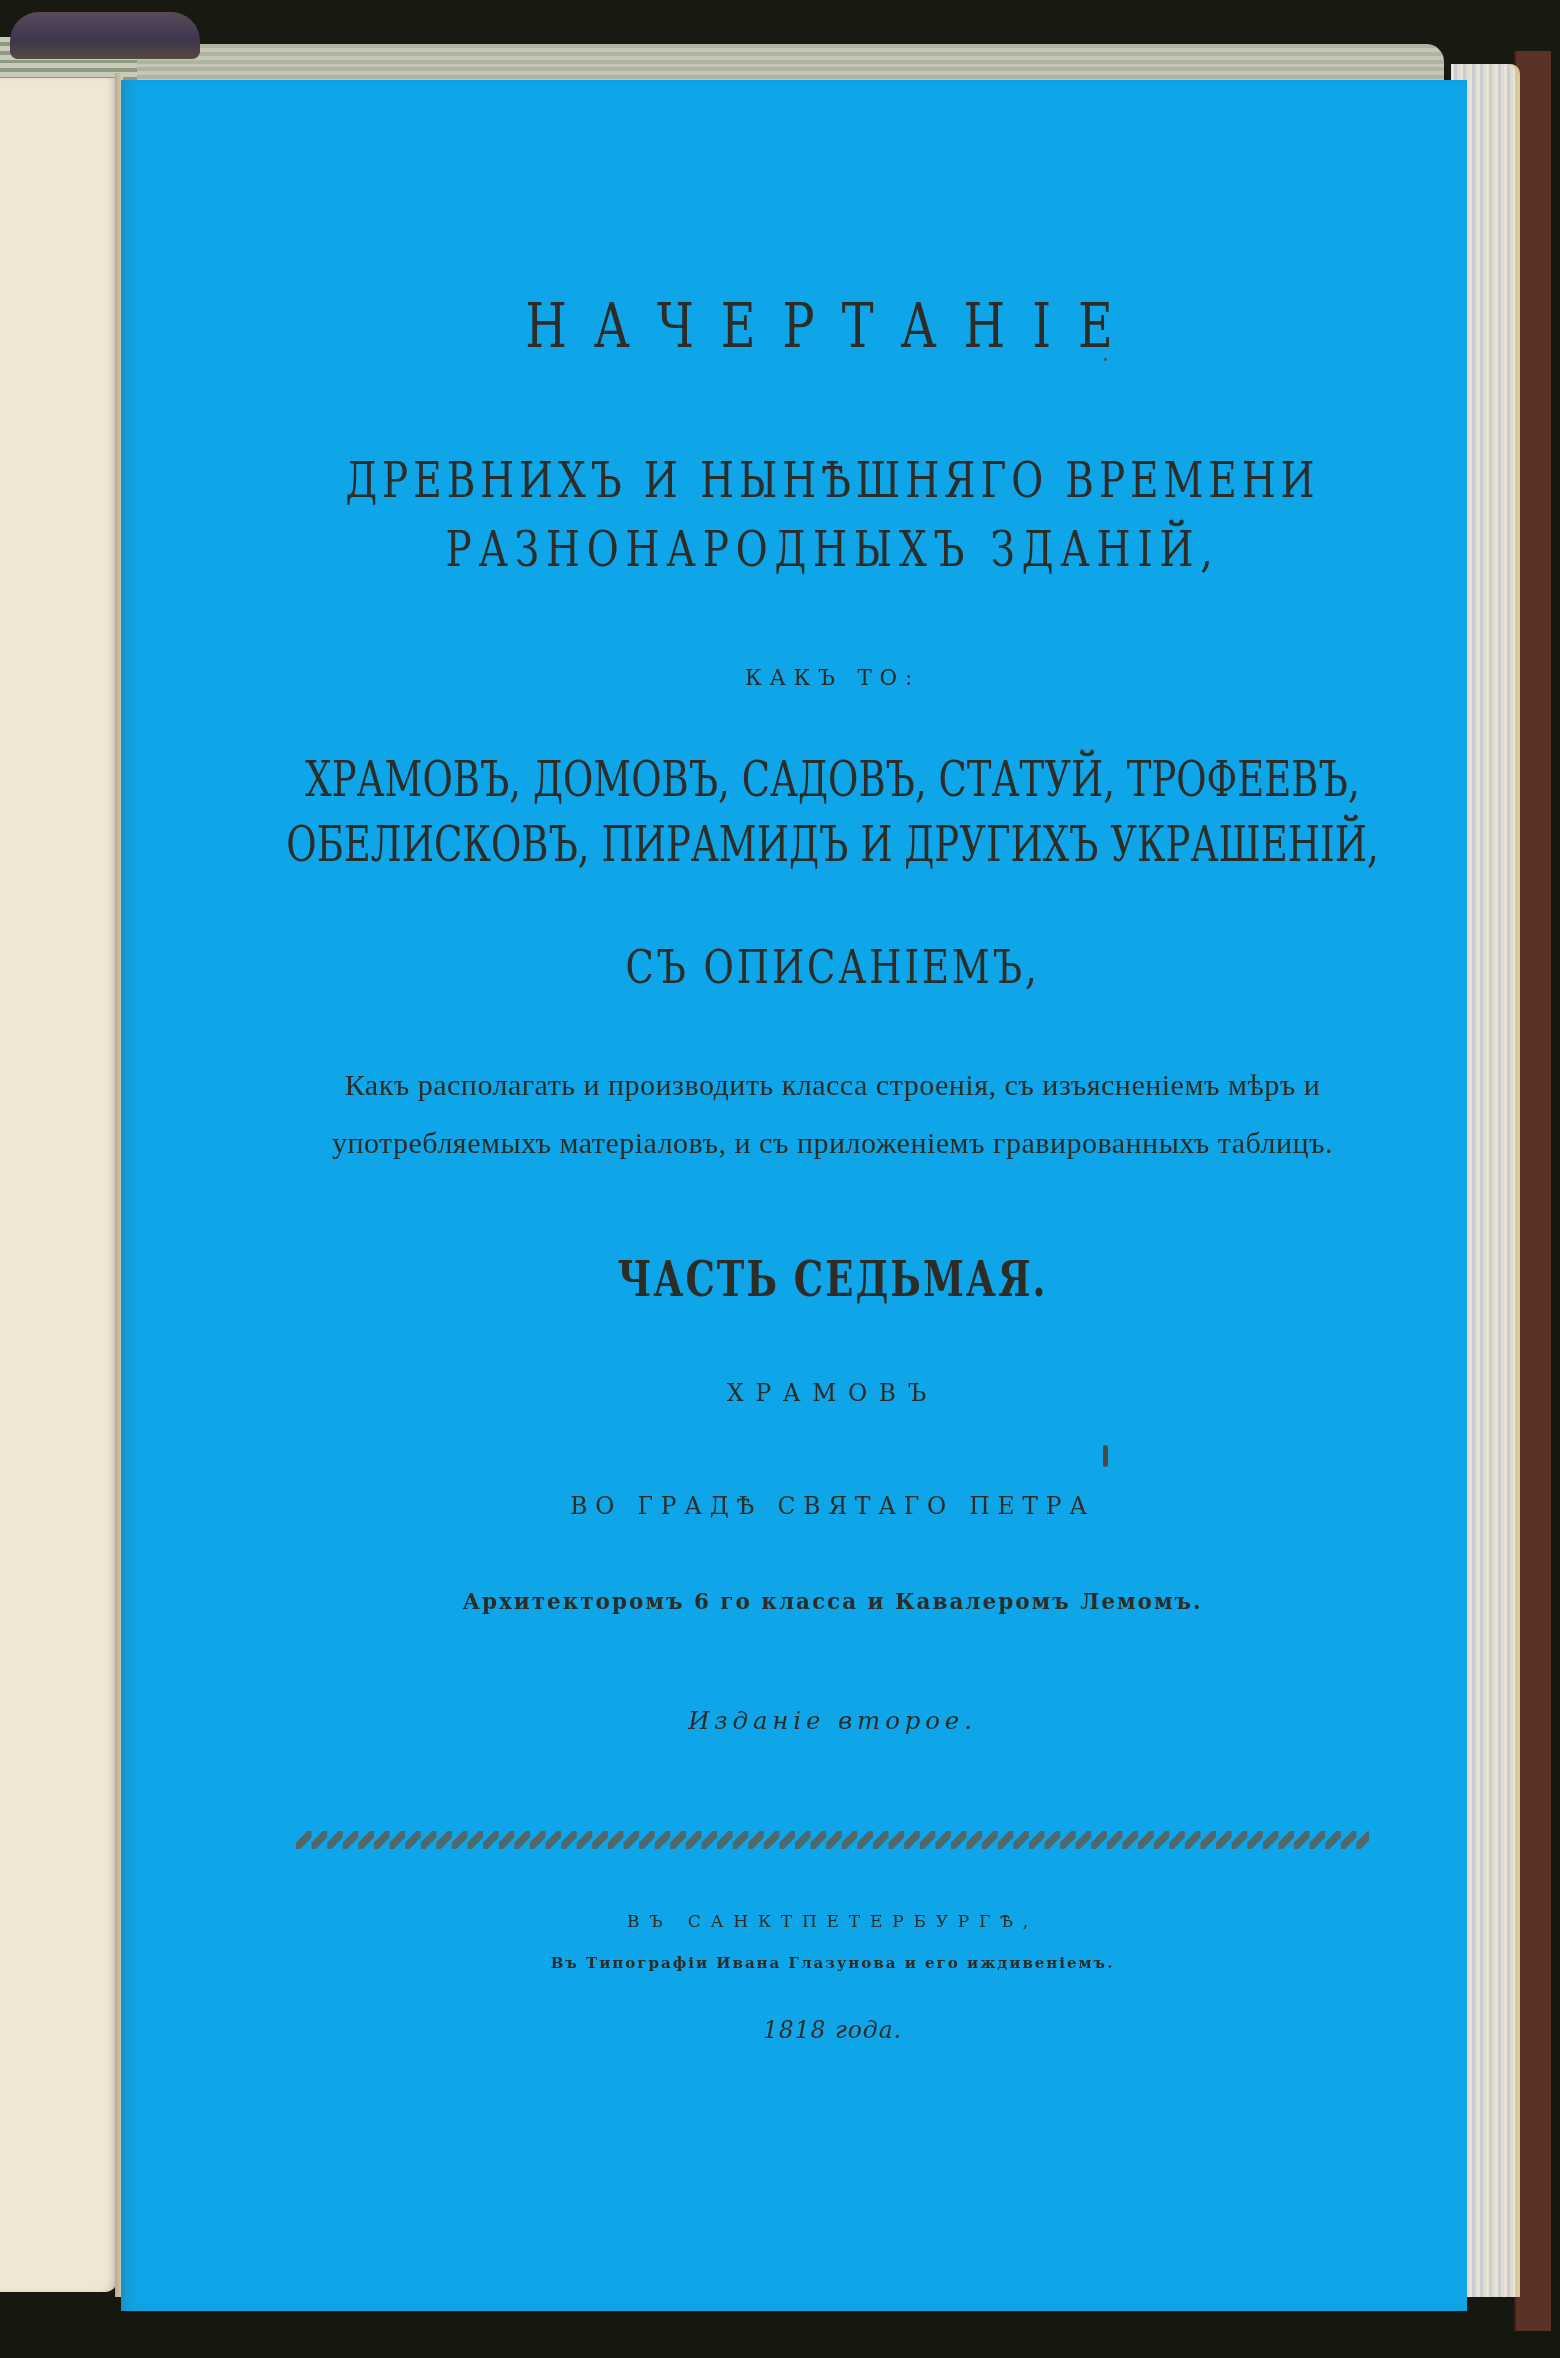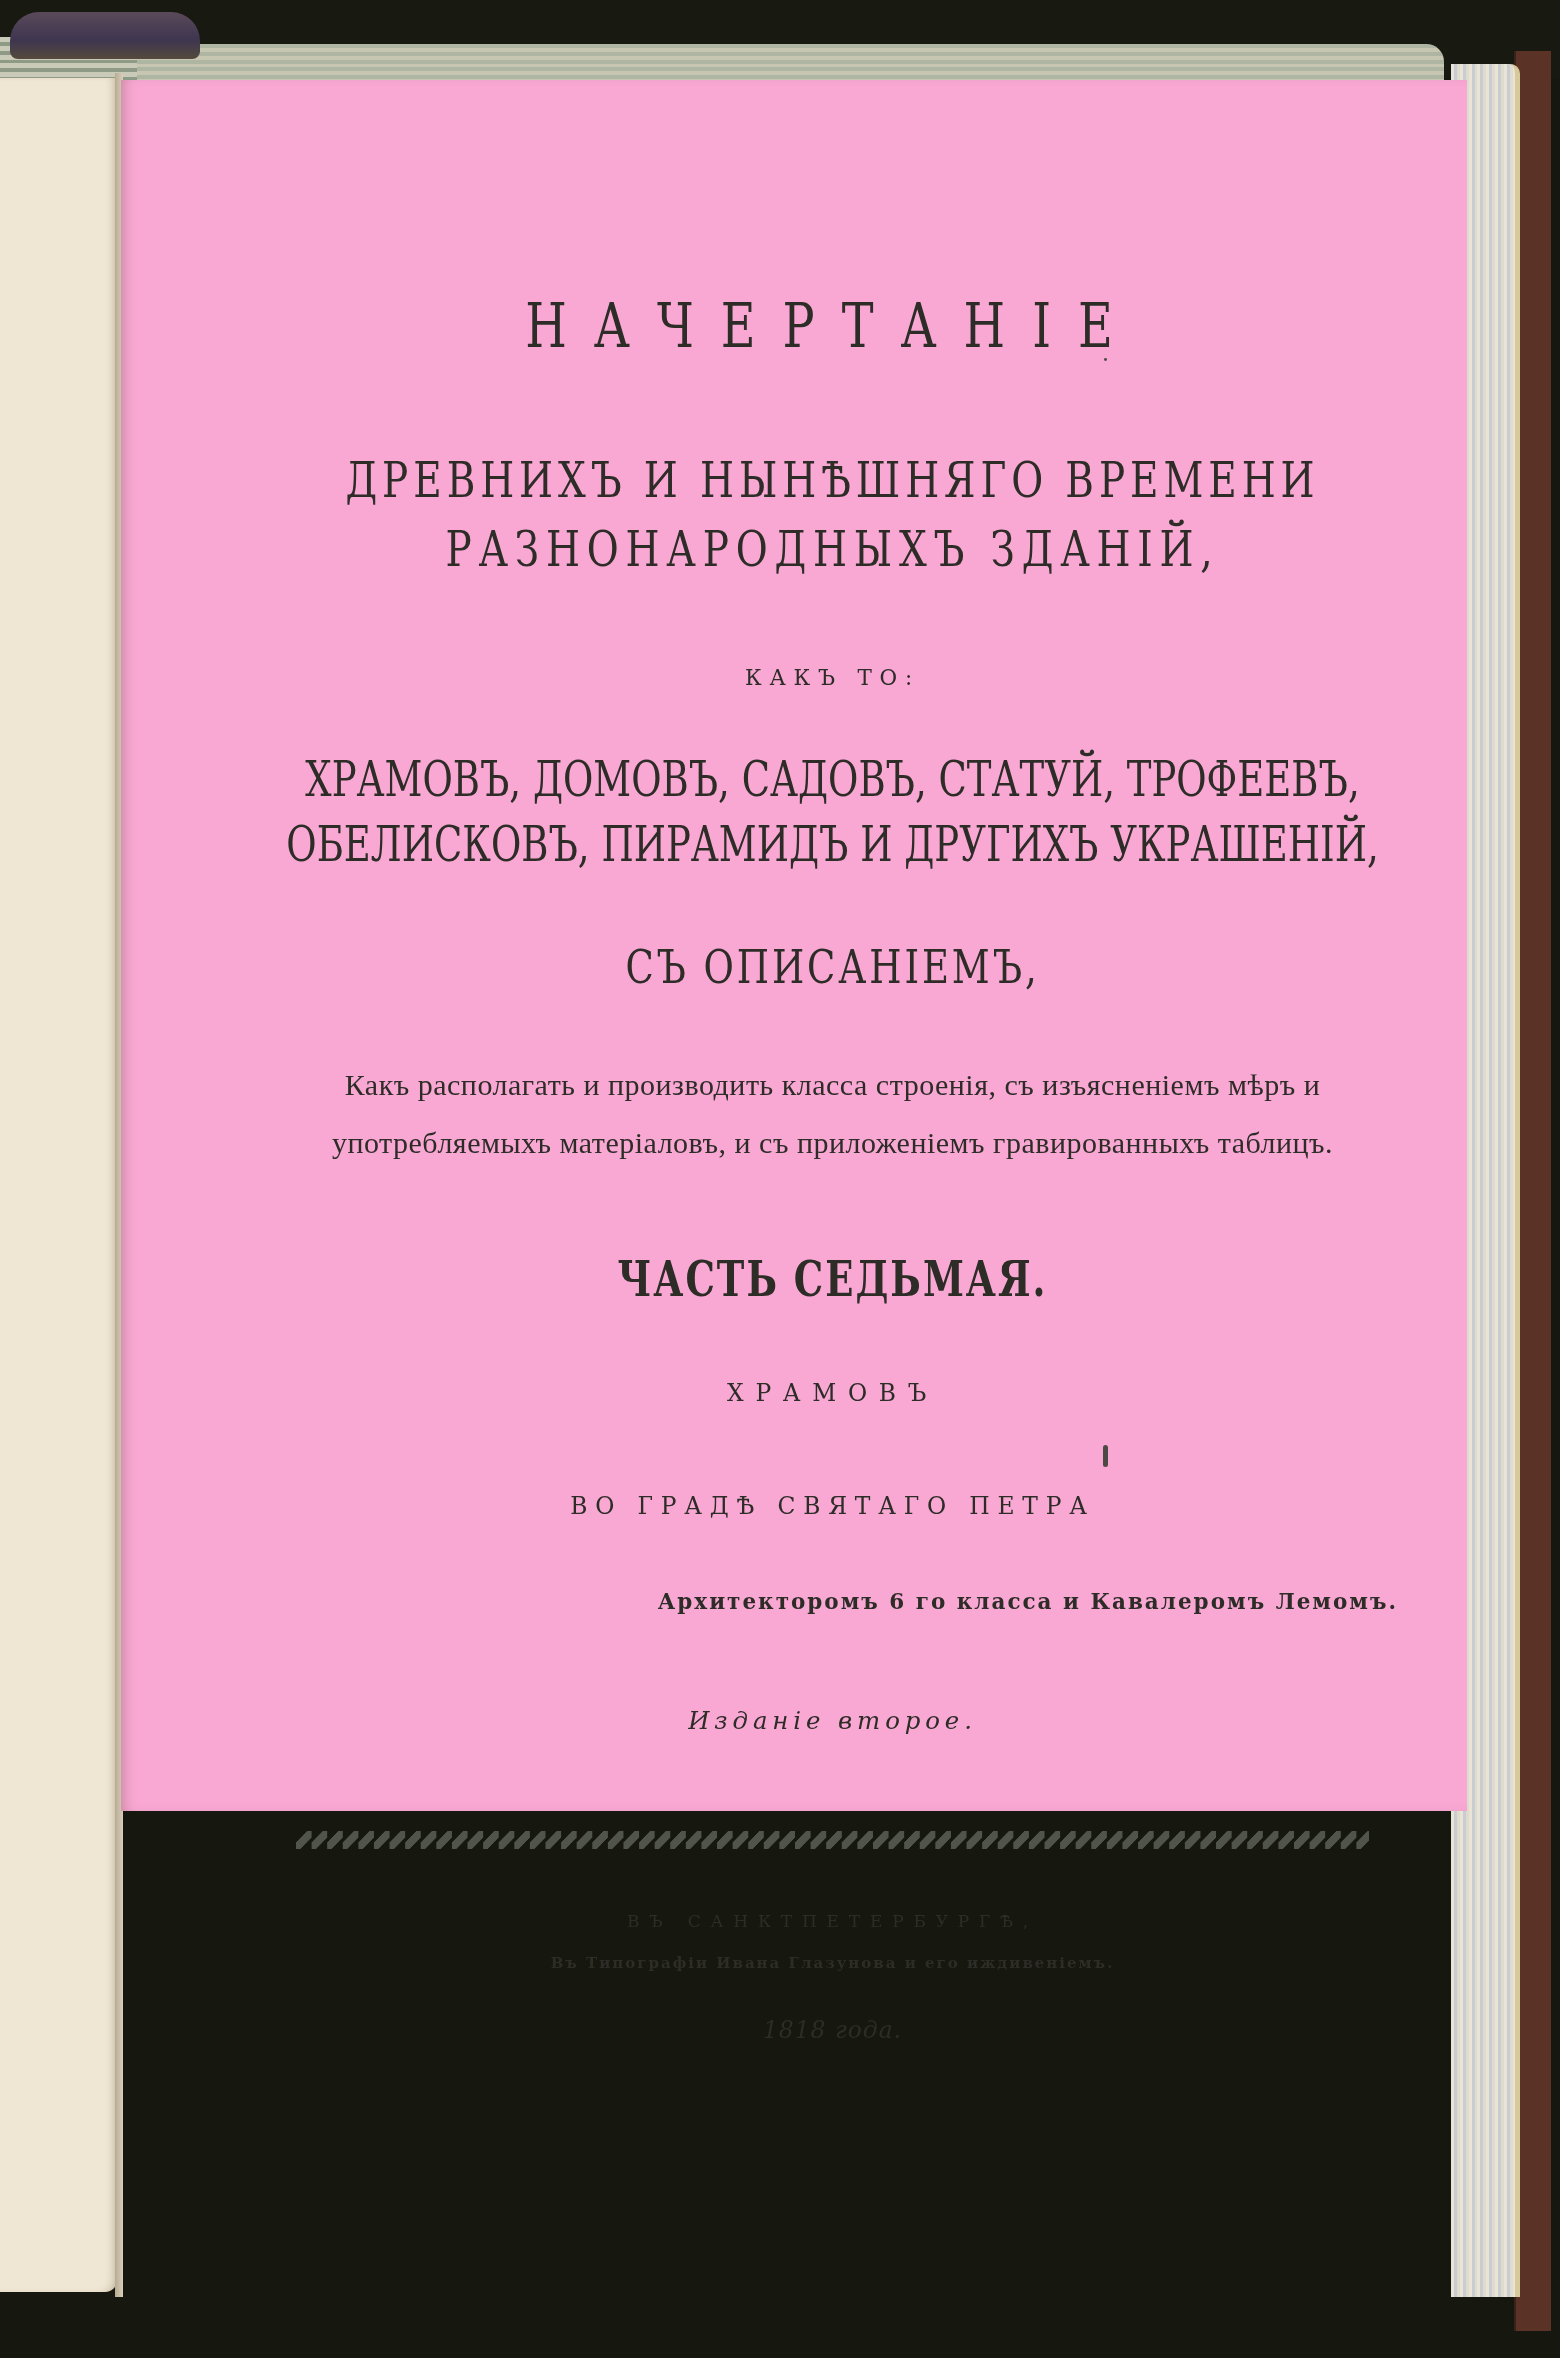--- a/index.html
+++ b/index.html
@@ -42,22 +42,22 @@
       position: absolute; left: 0; top: 78px; width: 117px; height: 2214px;
       background: #efe6d3;
       border-radius: 0 0 11.7px 0;
       box-shadow: inset -7.8px 0 9.8px -5.9px rgba(80,60,30,0.35);
     }
     .gutter {
       position: absolute; left: 115px; top: 73px; width: 7.8px; height: 2224px;
       background: linear-gradient(90deg, #b7ab92, #d8ceb9);
     }
     .right-page {
-      position: absolute; left: 121px; top: 80px; width: 1346px; height: 1731px;
-      background: #f9a8d4;
+      position: absolute; left: 121px; top: 80px; width: 1346px; height: 2231px;
+      background: #0ea5e9;
       border-radius: 0 0 0 0;
       box-shadow: inset 9.8px 0 13.7px -7.8px rgba(90,70,40,0.35);
     }
     .text-area {
       position: absolute; left: 146px; top: 0; width: 1131px;
       color: #2d2c27;
     }
     .line { position: absolute; left: 0; width: 1131px; text-align: center; white-space: nowrap; }
     .title {
       top: 215px; font-size: 53px; letter-spacing: 27px; font-family: "DejaVu Serif Condensed", "DejaVu Serif", serif;
@@ -67,21 +67,21 @@
     .sub2 { top: 447px; font-size: 39px; letter-spacing: 6.8px; transform: scaleY(1.25); }
     .kakto { top: 585px; font-size: 21.5px; letter-spacing: 7.8px; }
     .list1 { top: 678px; font-size: 37px; letter-spacing: 0px; transform: scaleY(1.3); }
     .list2 { top: 743px; font-size: 37px; letter-spacing: 0px; transform: scaleY(1.3); }
     .opis { top: 866px; font-size: 37px; letter-spacing: 2.9px; transform: scaleY(1.25); }
     .desc1 { top: 988px; font-size: 30px; letter-spacing: 0.5px; font-family: "Liberation Serif", serif; }
     .desc2 { top: 1046px; font-size: 30px; letter-spacing: 0.5px; font-family: "Liberation Serif", serif; }
     .part { top: 1177px; font-size: 37px; letter-spacing: 2px; transform: scaleY(1.3); font-weight: bold; }
     .soch { top: 1299px; font-size: 23.4px; letter-spacing: 11.7px; }
     .grad { top: 1412px; font-size: 23.4px; letter-spacing: 7.8px; }
-    .arch { top: 1509px; font-size: 21.5px; letter-spacing: 2px; font-weight: bold; text-align: right; }
+    .arch { top: 1509px; font-size: 21.5px; letter-spacing: 2px; font-weight: bold; }
     .izd { top: 1626px; font-size: 24.4px; letter-spacing: 4.9px; font-style: italic; }
     .ornament {
       position: absolute; top: 1751px; left: 29px; width: 1073px; height: 17.6px;
       background:
         linear-gradient(135deg, transparent 0 35%, #5b5e55 35% 65%, transparent 65%) 0 0 / 15.6px 17.6px repeat-x;
       opacity: 0.85;
     }
     .city { top: 1799px; font-size: 17px; letter-spacing: 9.8px; margin-top: 32px; }
     .typo { top: 1874px; font-size: 15px; letter-spacing: 2px; font-weight: bold; }
     .year { top: 1936px; font-size: 23.4px; letter-spacing: 1px; font-style: italic; }

